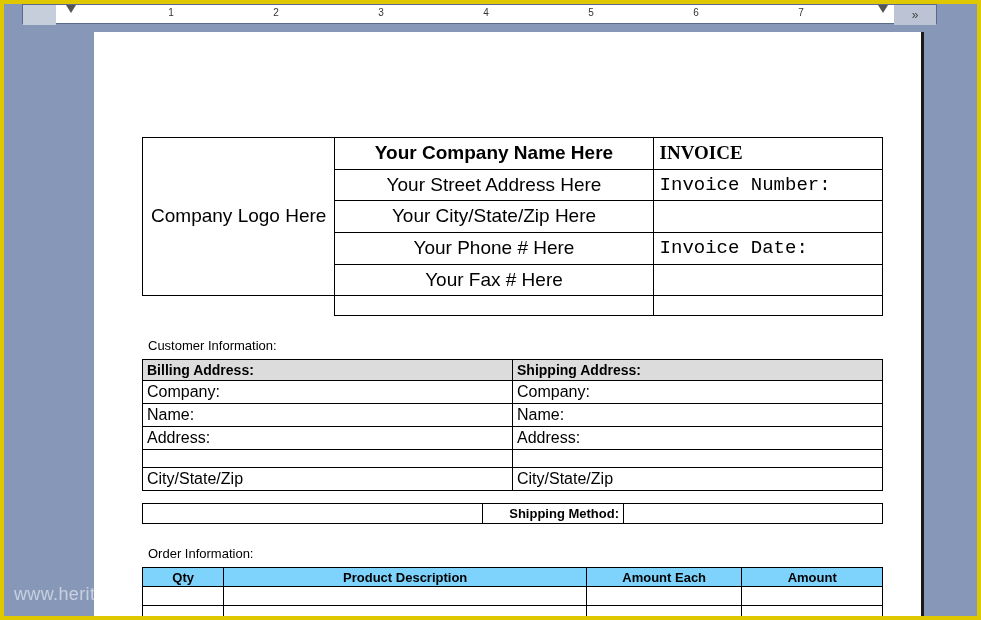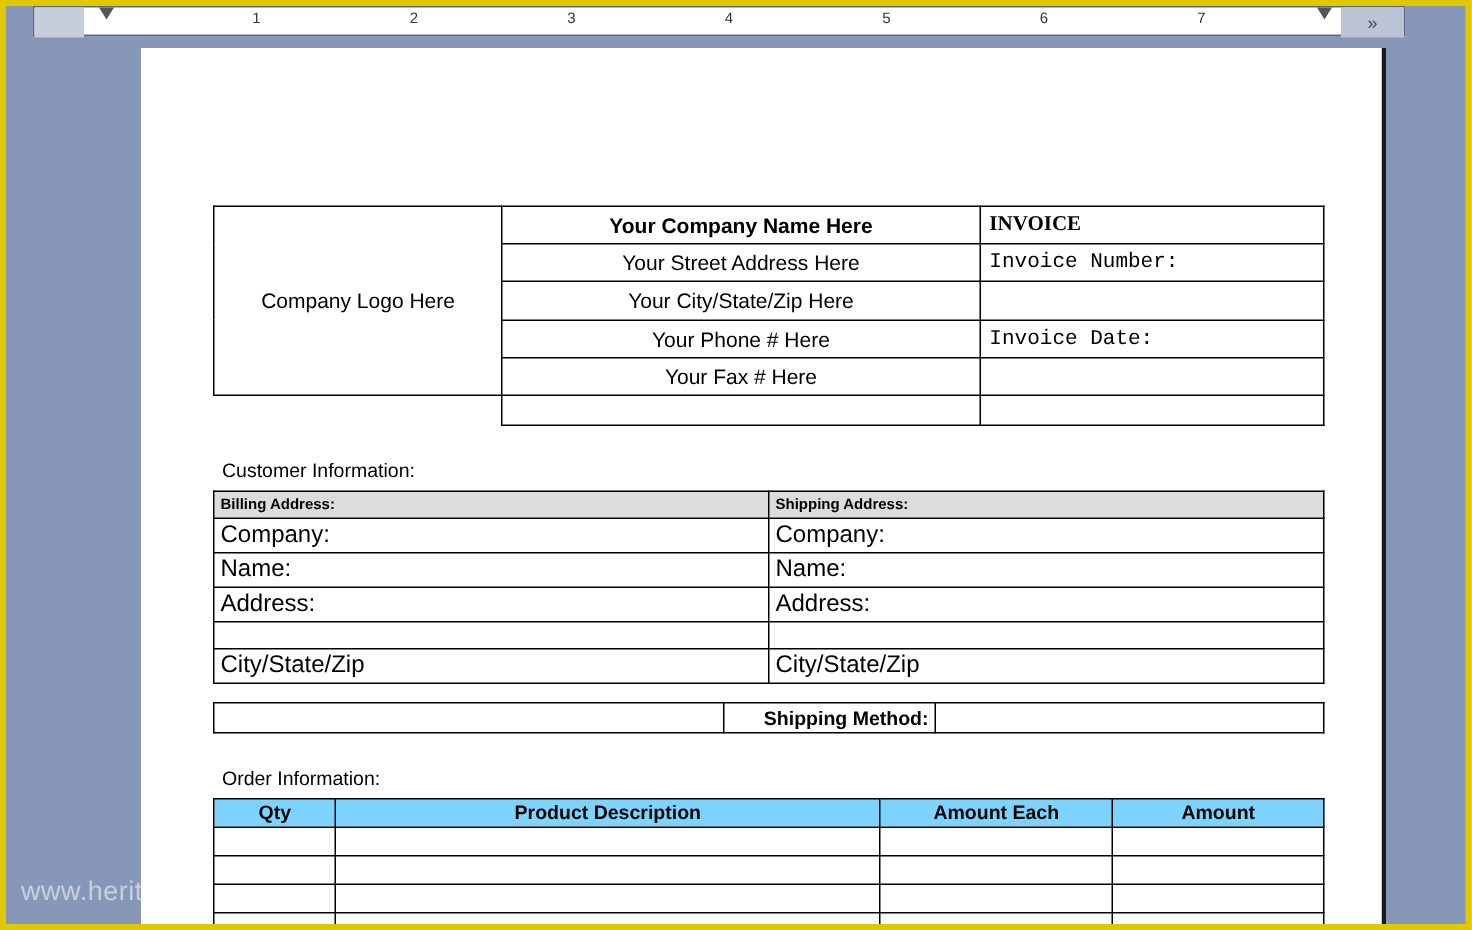--- a/index.html
+++ b/index.html
@@ -87,21 +87,21 @@
   .co-table{
     width:100%;
     border-collapse:collapse;
     table-layout:fixed;
   }
   .co-table td{
     border:1px solid #000;
     padding:3px 6px;
     height:20px;
     line-height:1.3;
-    font-size:14px;
+    font-size:19px;
   }
   .co-logo{
     text-align:center;
     font-size:13px;
   }
   .co-head{
     font-weight:bold;
     text-align:center;
     font-size:18px;
   }
@@ -134,21 +134,21 @@
   .cust-table td, .cust-table th{
     border:1px solid #000;
     padding:2px 4px;
     font-size:16px;
     text-align:left;
     height:18px;
   }
   .cust-table th{
     background:#dcdcdc;
     font-weight:bold;
-    font-size:10px;
+    font-size:14px;
     margin-left:34px;
   }
 
   
   .ship-row{
     width:100%;
     border-collapse:collapse;
     margin-top:12px;
     table-layout:fixed;
   }

